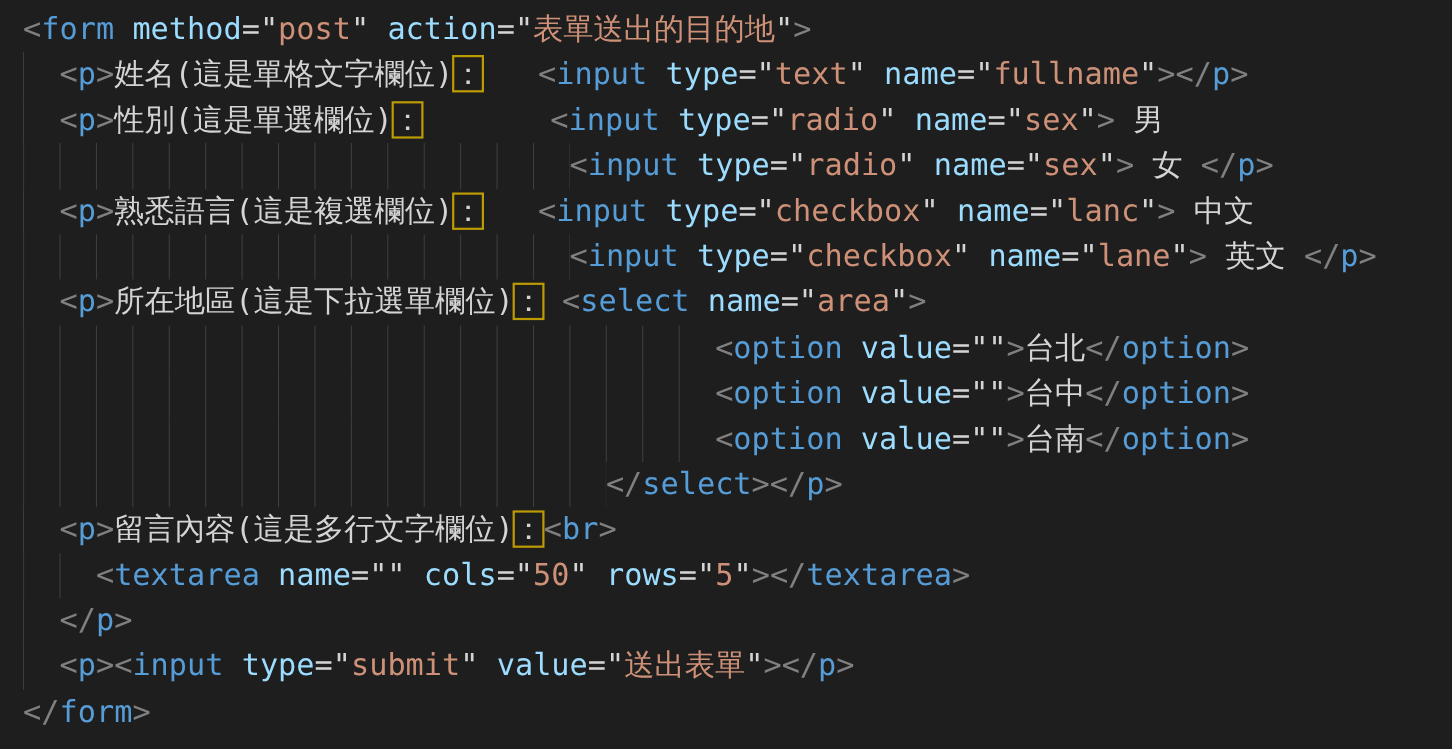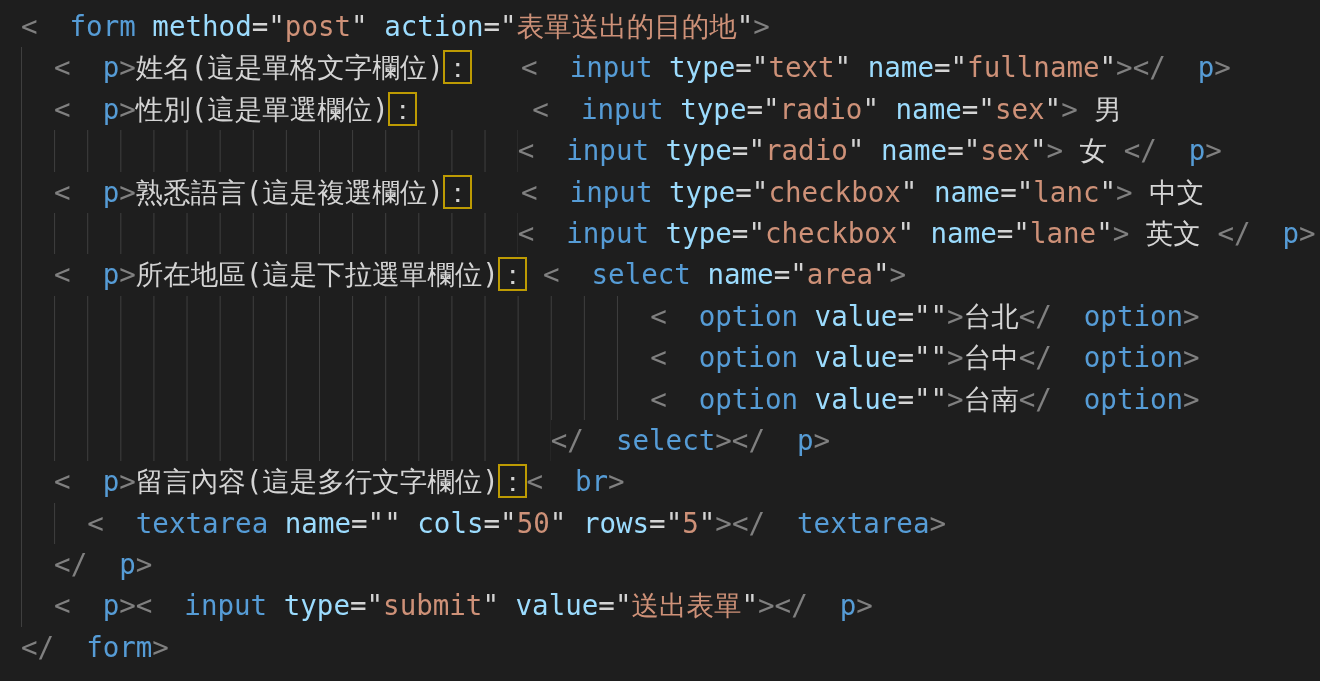--- a/index.html
+++ b/index.html
@@ -15,21 +15,21 @@
     padding:6px 0 0 21px;
     font-family:"DejaVu Sans Mono", monospace;
     font-size:27.5px;
     line-height:41.4px;
     white-space:pre;
     color:var(--text);
     cursor:text;
   }
   .line{height:41.4px;}
   .g{color:var(--pun);}
-  .t{color:var(--tag);margin-left:32px;}
+  .t{color:var(--tag);}
   .a{color:var(--attr);}
   .s{color:var(--str);}
   .w{color:var(--text);}
   .k{
     color:var(--text);
     outline:2px solid var(--ubox);
     outline-offset:-1px;
   }
   .ind{
     display:inline-block;

